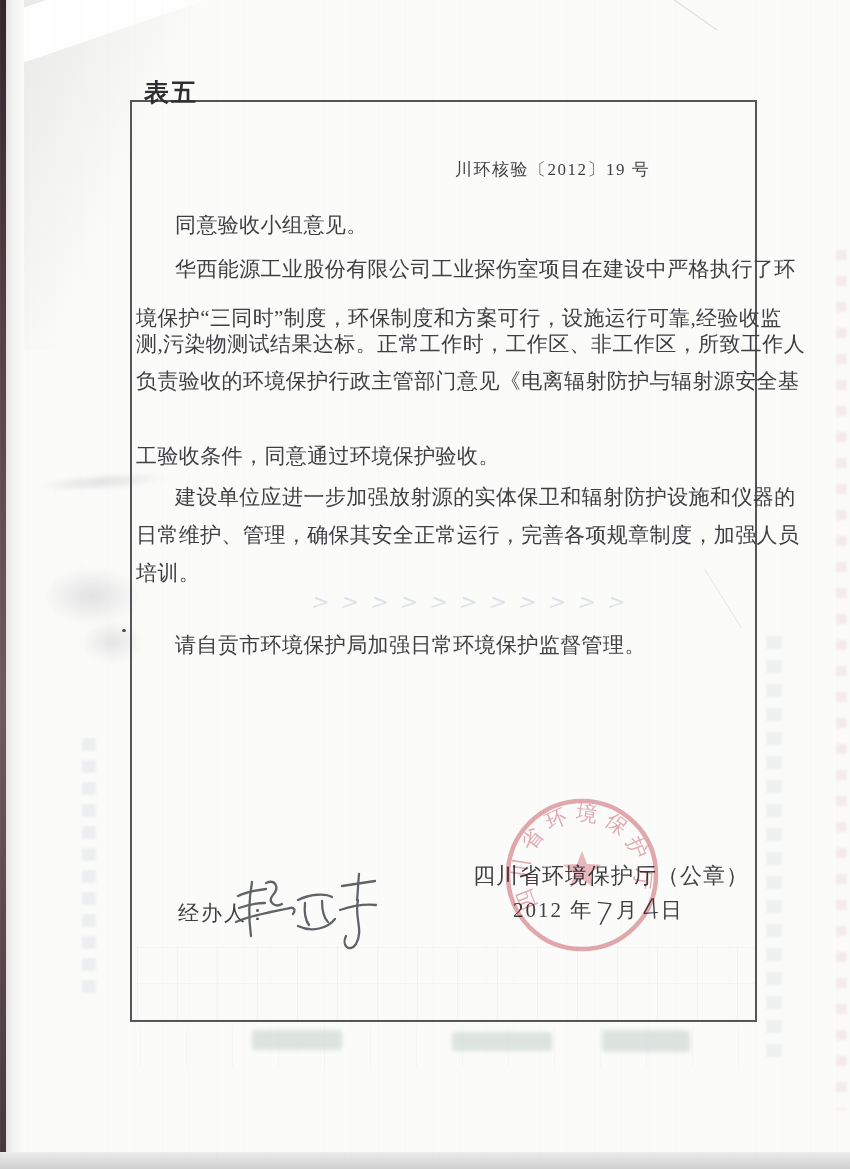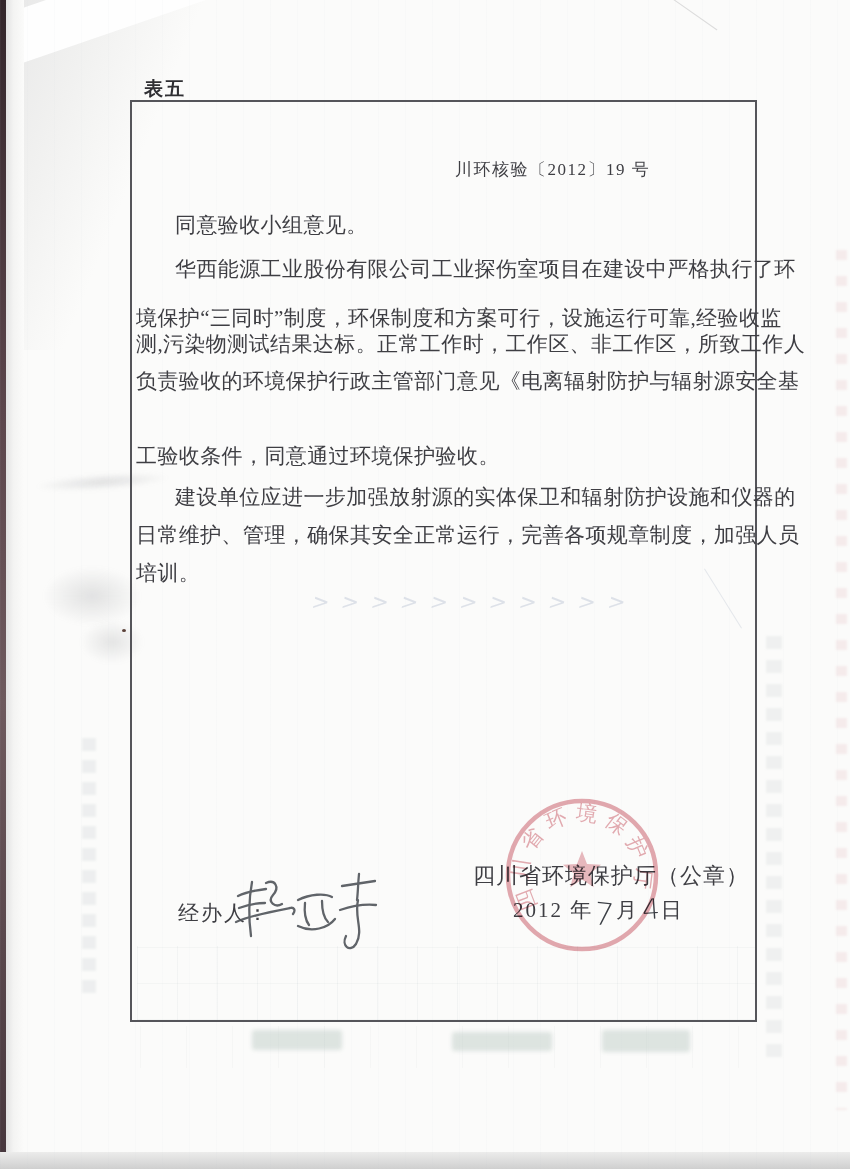--- a/index.html
+++ b/index.html
@@ -50,21 +50,21 @@
   .bleed-grid-out{position:absolute;left:140px;top:1026px;width:610px;height:42px;opacity:.7;filter:blur(.6px);
     background:repeating-linear-gradient(90deg,rgba(172,182,187,.10) 0 1px,transparent 1px 46px);}
   .bleed-blob{position:absolute;filter:blur(2px);background:rgba(185,200,194,.45);border-radius:3px;}
   .bleed-blob.b1{left:252px;top:1030px;width:90px;height:20px;}
   .bleed-blob.b2{left:452px;top:1032px;width:100px;height:19px;}
   .bleed-blob.b3{left:602px;top:1030px;width:88px;height:22px;}
   .chevrons{position:absolute;left:312px;top:590px;color:#dde1e8;font-size:21px;
     letter-spacing:12px;transform:skewX(-12deg);font-family:"DejaVu Sans",sans-serif;}
   .diag-br{position:absolute;left:688px;top:598px;width:70px;height:1px;background:#e4e7eb;transform:rotate(58deg);}
   
-  .form-label{position:absolute;left:144px;top:76px;font-size:19px;color:#2f2f33;
+  .form-label{position:absolute;left:144px;top:76px;font-size:25px;color:#2f2f33;
     font-weight:bold;letter-spacing:2px;z-index:3;text-align:center;}
   .opinion-box{position:absolute;left:130px;top:100px;width:627px;height:922px;
     border:2px solid #55555a;box-sizing:border-box;z-index:2;background:transparent;}
   .txt{position:absolute;color:#3e3e43;white-space:nowrap;z-index:3;}
   .box-header{left:140px;top:128px;font-size:22px;letter-spacing:1px;}
   .doc-number{left:455px;top:158px;font-size:17px;letter-spacing:1.5px;}
   .bodyline{font-size:21px;letter-spacing:.4px;}
   .l0{top:211px;left:175px;}
   .l1{top:255px;left:175px;}
   .l2{top:304px;left:136px;}
@@ -121,20 +121,21 @@
 
   <div class="txt bodyline l0">同意验收小组意见。</div>
   <div class="txt bodyline l1">华西能源工业股份有限公司工业探伤室项目在建设中严格执行了环</div>
   <div class="txt bodyline l2">境保护“三同时”制度，环保制度和方案可行，设施运行可靠,经验收监</div>
   <div class="txt bodyline l3">测,污染物测试结果达标。正常工作时，工作区、非工作区，所致工作人</div>
   <div class="txt bodyline l4">负责验收的环境保护行政主管部门意见《电离辐射防护与辐射源安全基</div>
   <div class="txt bodyline l6">工验收条件，同意通过环境保护验收。</div>
   <div class="txt bodyline l7">建设单位应进一步加强放射源的实体保卫和辐射防护设施和仪器的</div>
   <div class="txt bodyline l8">日常维护、管理，确保其安全正常运行，完善各项规章制度，加强人员</div>
   <div class="txt bodyline l9">培训。</div>
+  <div class="txt bodyline l10">请自贡市环境保护局加强日常环境保护监督管理。</div>
 
   <div class="txt authority">四川省环境保护厅（公章）</div>
 
   <div class="txt date-row">
     <span>2012 年</span>
     <span class="hand seven">7</span>
     <span>月</span>
     <span class="hand four">4</span>
     <span>日</span>
   </div>

